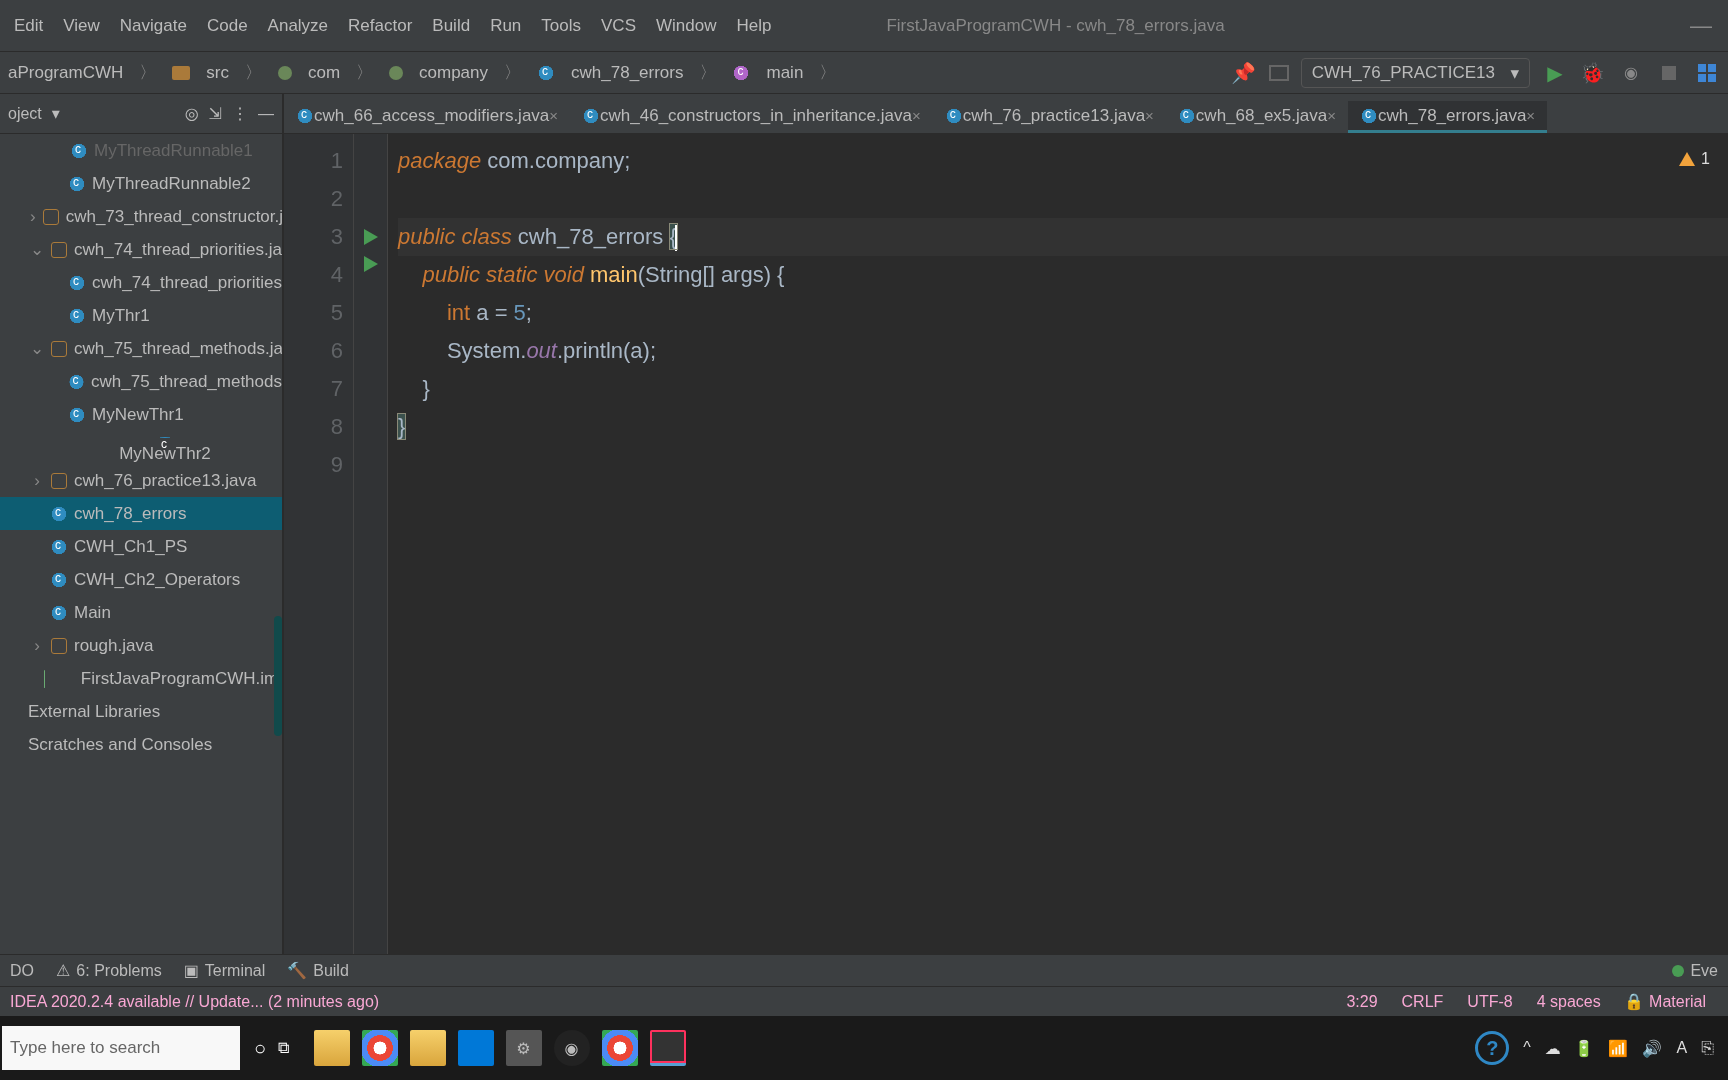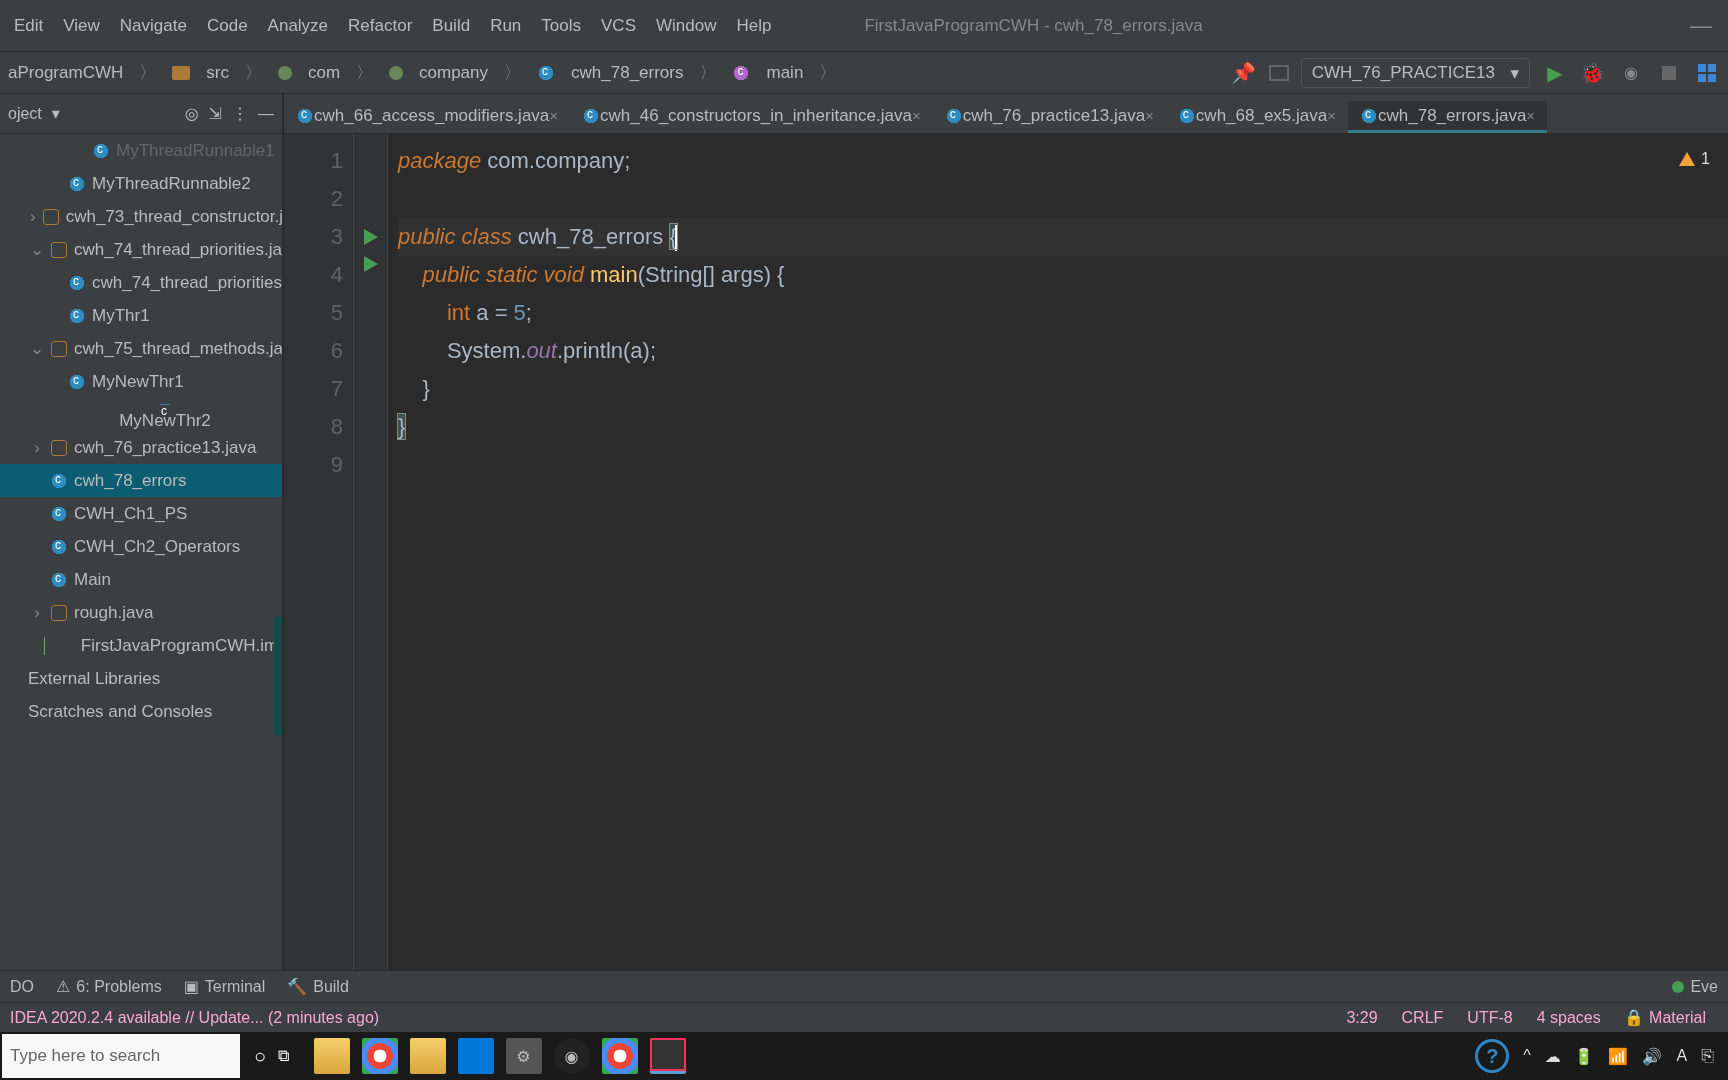--- a/index.html
+++ b/index.html
@@ -1,20 +1,20 @@
 <!DOCTYPE html>
 <html><head>
 <meta charset="utf-8">
 <style>
 *{box-sizing:border-box;margin:0;padding:0;font-family:-apple-system,BlinkMacSystemFont,"Segoe UI",sans-serif}
 html,body{width:1728px;height:1080px;overflow:hidden;background:#2b2b2b;color:#bbb}
 body{display:flex;flex-direction:column}
 .menubar{height:52px;background:#3c3f41;display:flex;align-items:center;padding:0 6px;font-size:17px;color:#bbb;gap:4px;border-bottom:1px solid #2b2b2b}
 .menubar .menu-item{padding:2px 8px;cursor:pointer}
-.menubar .title{margin-left:81px;color:#888}
+.menubar .title{margin-left:103px;color:#888}
 .crumbs-bar{height:42px;background:#3c3f41;display:flex;align-items:center;padding:0 8px;border-bottom:1px solid #2b2b2b}
 .crumbs-bar .bc{display:flex;align-items:center;gap:16px;font-size:17px;color:#bbb}
 .crumbs-bar .chev{color:#888}
 .crumbs-bar .right{margin-left:auto;display:flex;align-items:center;gap:12px}
 .run-select{background:#3c3f41;border:1px solid #555;color:#bbb;padding:4px 34px 4px 10px;font-size:17px;position:relative;border-radius:4px}
 .run-select::after{content:"▾";position:absolute;right:10px;color:#bbb}
 .icon-btn{width:26px;height:26px;display:flex;align-items:center;justify-content:center}
 .main-row{flex:1;display:flex;min-height:0}
 .sidebar{width:284px;background:#3c3f41;display:flex;flex-direction:column;border-right:2px solid #2b2b2b}
 .sb-head{height:40px;display:flex;align-items:center;padding:0 8px;gap:10px;border-bottom:1px solid #2b2b2b;color:#bbb;font-size:16px}
@@ -51,21 +51,21 @@
 .brace-hl{background:#3b514d;outline:1px solid #8a8a78}
 .warn-badge{position:absolute;top:6px;right:18px;display:flex;align-items:center;gap:6px;color:#ddd;font-size:16px}
 .warn-tri{width:0;height:0;border-left:8px solid transparent;border-right:8px solid transparent;border-bottom:14px solid #f2a33c}
 .bottom-tools{height:32px;background:#3c3f41;display:flex;align-items:center;padding:0 10px;gap:22px;font-size:16px;color:#bbb;border-top:1px solid #2b2b2b}
 .bottom-tools .pill{display:flex;align-items:center;gap:6px}
 .bottom-tools .sp{flex:1}
 .evt-dot{width:12px;height:12px;background:#499c54;border-radius:50%}
 .status{height:30px;background:#3c3f41;display:flex;align-items:center;padding:0 10px;font-size:16px;color:#f9a8d4;border-top:1px solid #2b2b2b}
 .status .sp{flex:1}
 .status .cell{padding:0 12px}
-.taskbar{height:48px;background:#1a1a1a;display:flex;align-items:center}
+.taskbar{height:64px;background:#1a1a1a;display:flex;align-items:center}
 .search-box{width:238px;height:44px;background:#f8f8f8;color:#666;font-size:17px;padding-left:8px;display:flex;align-items:center;margin:2px}
 .tb-icons{display:flex;align-items:center;gap:12px;padding:0 12px}
 .tb-ico{width:36px;height:36px;background:#333;border-radius:2px;display:flex;align-items:center;justify-content:center}
 .tb-ico.folder{background:linear-gradient(#f6d06b,#d9a53c)}
 .tb-ico.chrome{background:radial-gradient(circle,#fff 25%,#eb4636 26% 50%,#4c8bf5 51% 75%,#34a853 76%)}
 .tb-ico.vscode{background:#0078d7}
 .tb-ico.gear{background:#555}
 .tb-ico.obs{background:#222;border-radius:50%}
 .tb-ico.ij{background:#333;box-shadow:inset 0 0 0 2px #fe315d}
 .tb-ico.active{border-bottom:3px solid #56a0d3}
@@ -147,21 +147,21 @@
       <span>oject</span>
       <span>▾</span>
       <span class="sp"></span>
       <span>◎</span>
       <span>⇲</span>
       <span>⋮</span>
       <span>—</span>
     </div>
     <div class="tree" id="tree">
       <div class="tree-scroll"></div>
-    <div class="row" style="padding-left: 72px;">
+    <div class="row" style="padding-left: 50px;">
           <span class="arrow"></span>
           <span class="i-class"></span>
           <span style="color:#666">MyThreadRunnable1</span>
         </div>
         <div class="row" style="padding-left: 48px;">
           <span class="arrow"></span>
           <span class="i-class"></span>
           <span>MyThreadRunnable2</span>
         </div>
         <div class="row" style="padding-left: 30px;">
@@ -181,20 +181,25 @@
         </div>
         <div class="row" style="padding-left: 48px;">
           <span class="arrow"></span>
           <span class="i-class"></span>
           <span>MyThr1</span>
         </div>
         <div class="row" style="padding-left: 30px;">
           <span class="arrow">⌄</span>
           <span class="i-java"></span>
           <span>cwh_75_thread_methods.java</span>
+        </div>
+        <div class="row" style="padding-left: 48px;">
+          <span class="arrow"></span>
+          <span class="i-class"></span>
+          <span>cwh_75_thread_methods</span>
         </div>
         <div class="row" style="padding-left: 48px;">
           <span class="arrow"></span>
           <span class="i-class"></span>
           <span>MyNewThr1</span>
         </div>
         <div class="row" style="padding-left: 48px; flex-direction: column;">
           <span class="arrow"></span>
           <span class="i-class"></span>
           <span>MyNewThr2</span>

